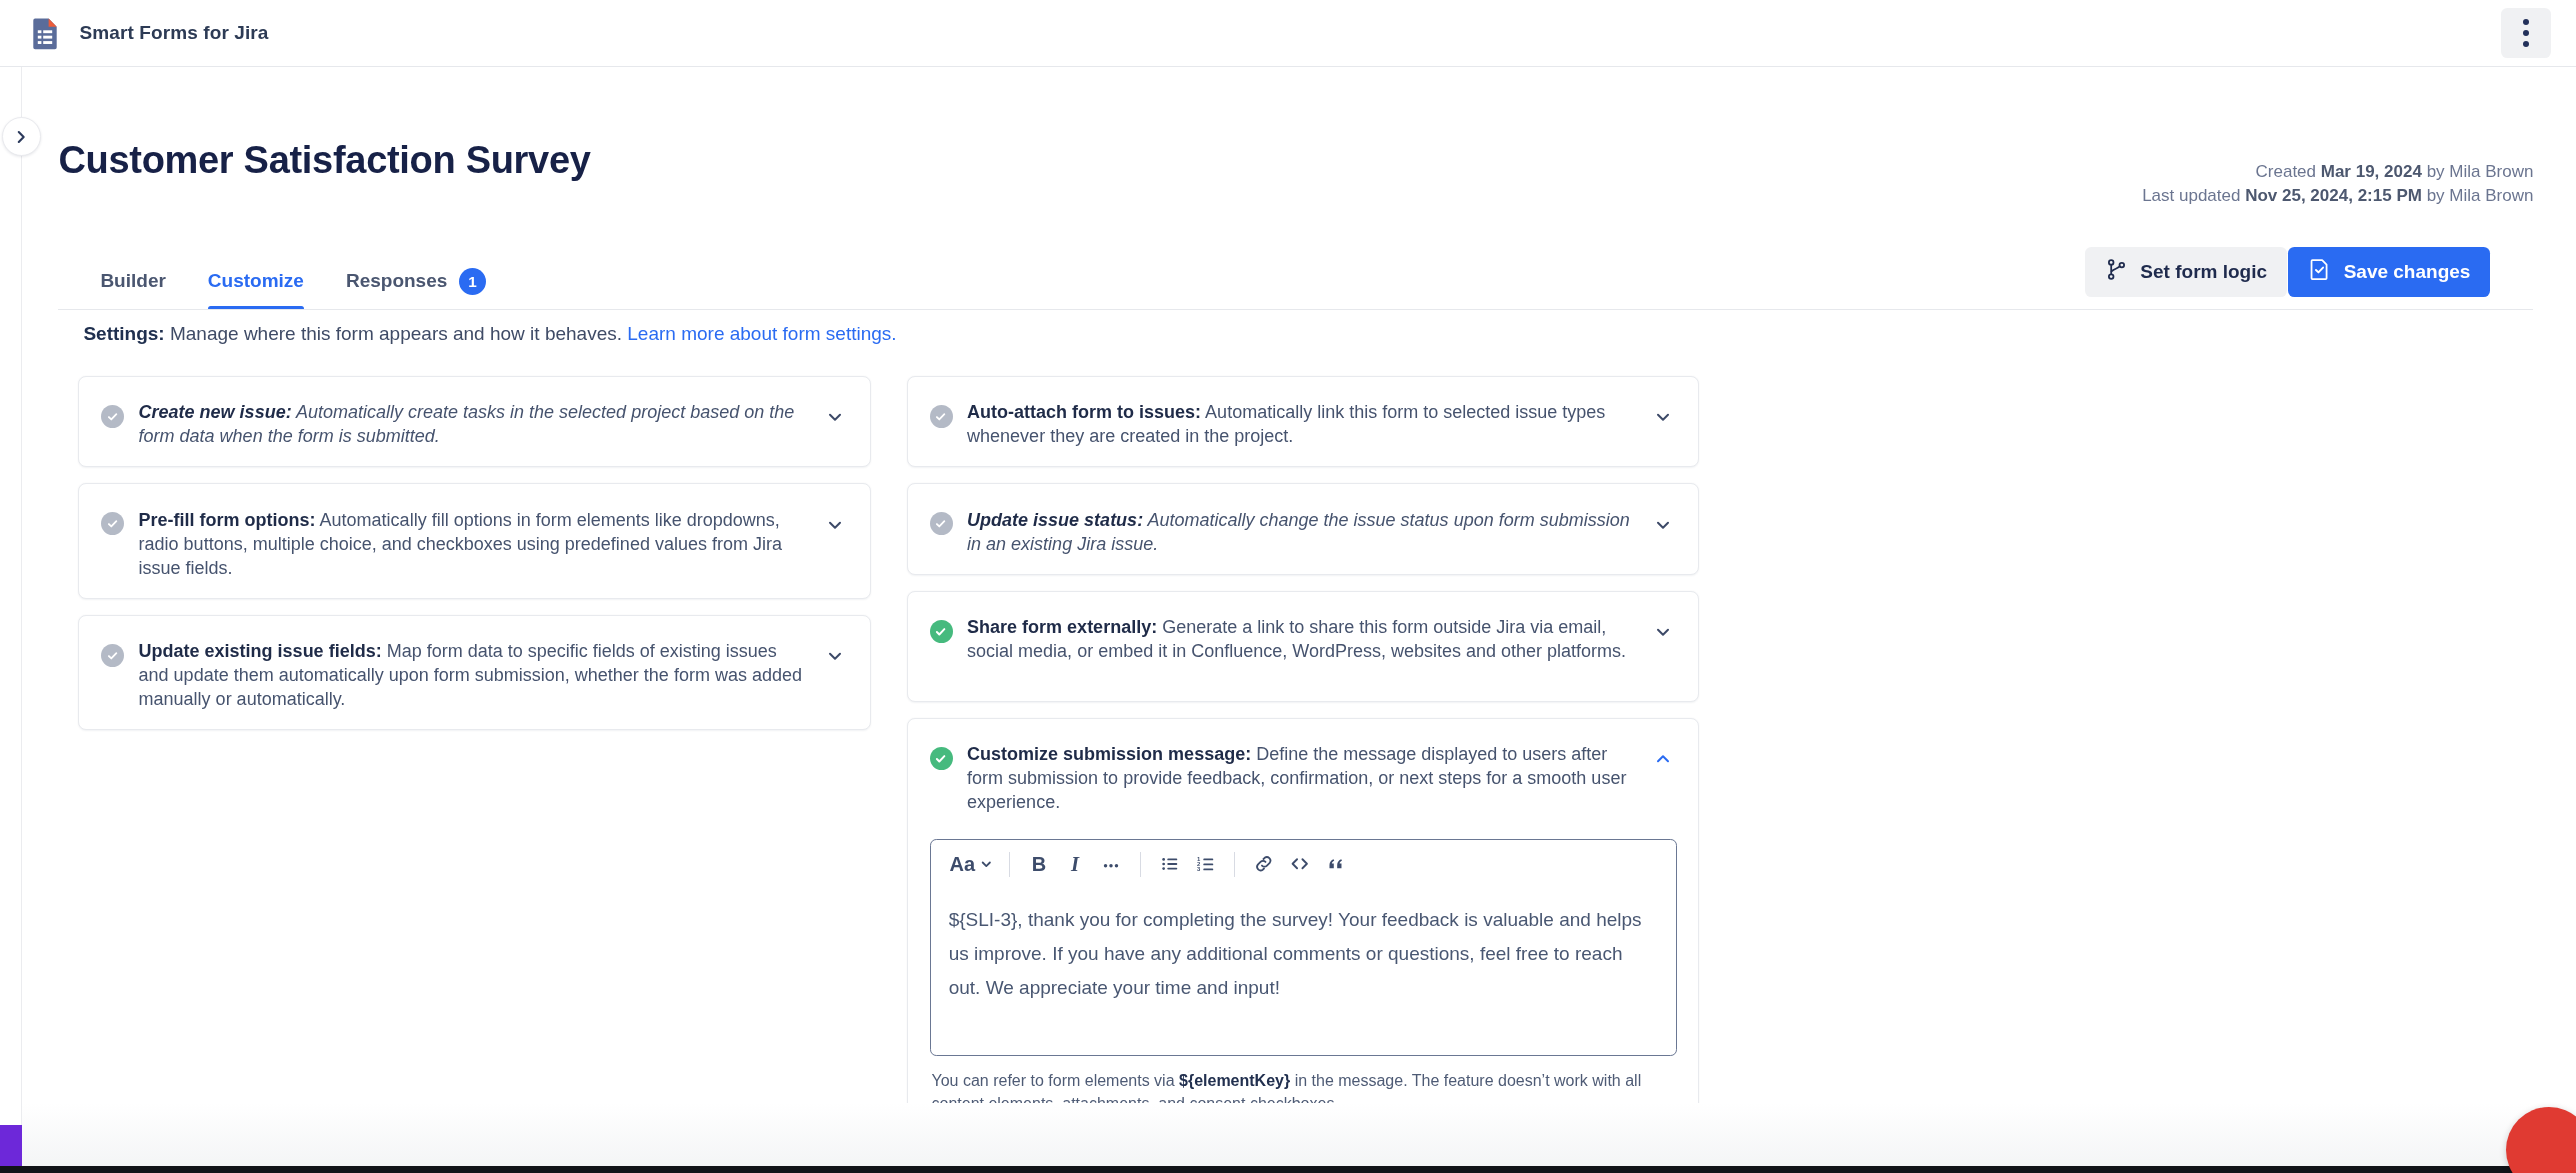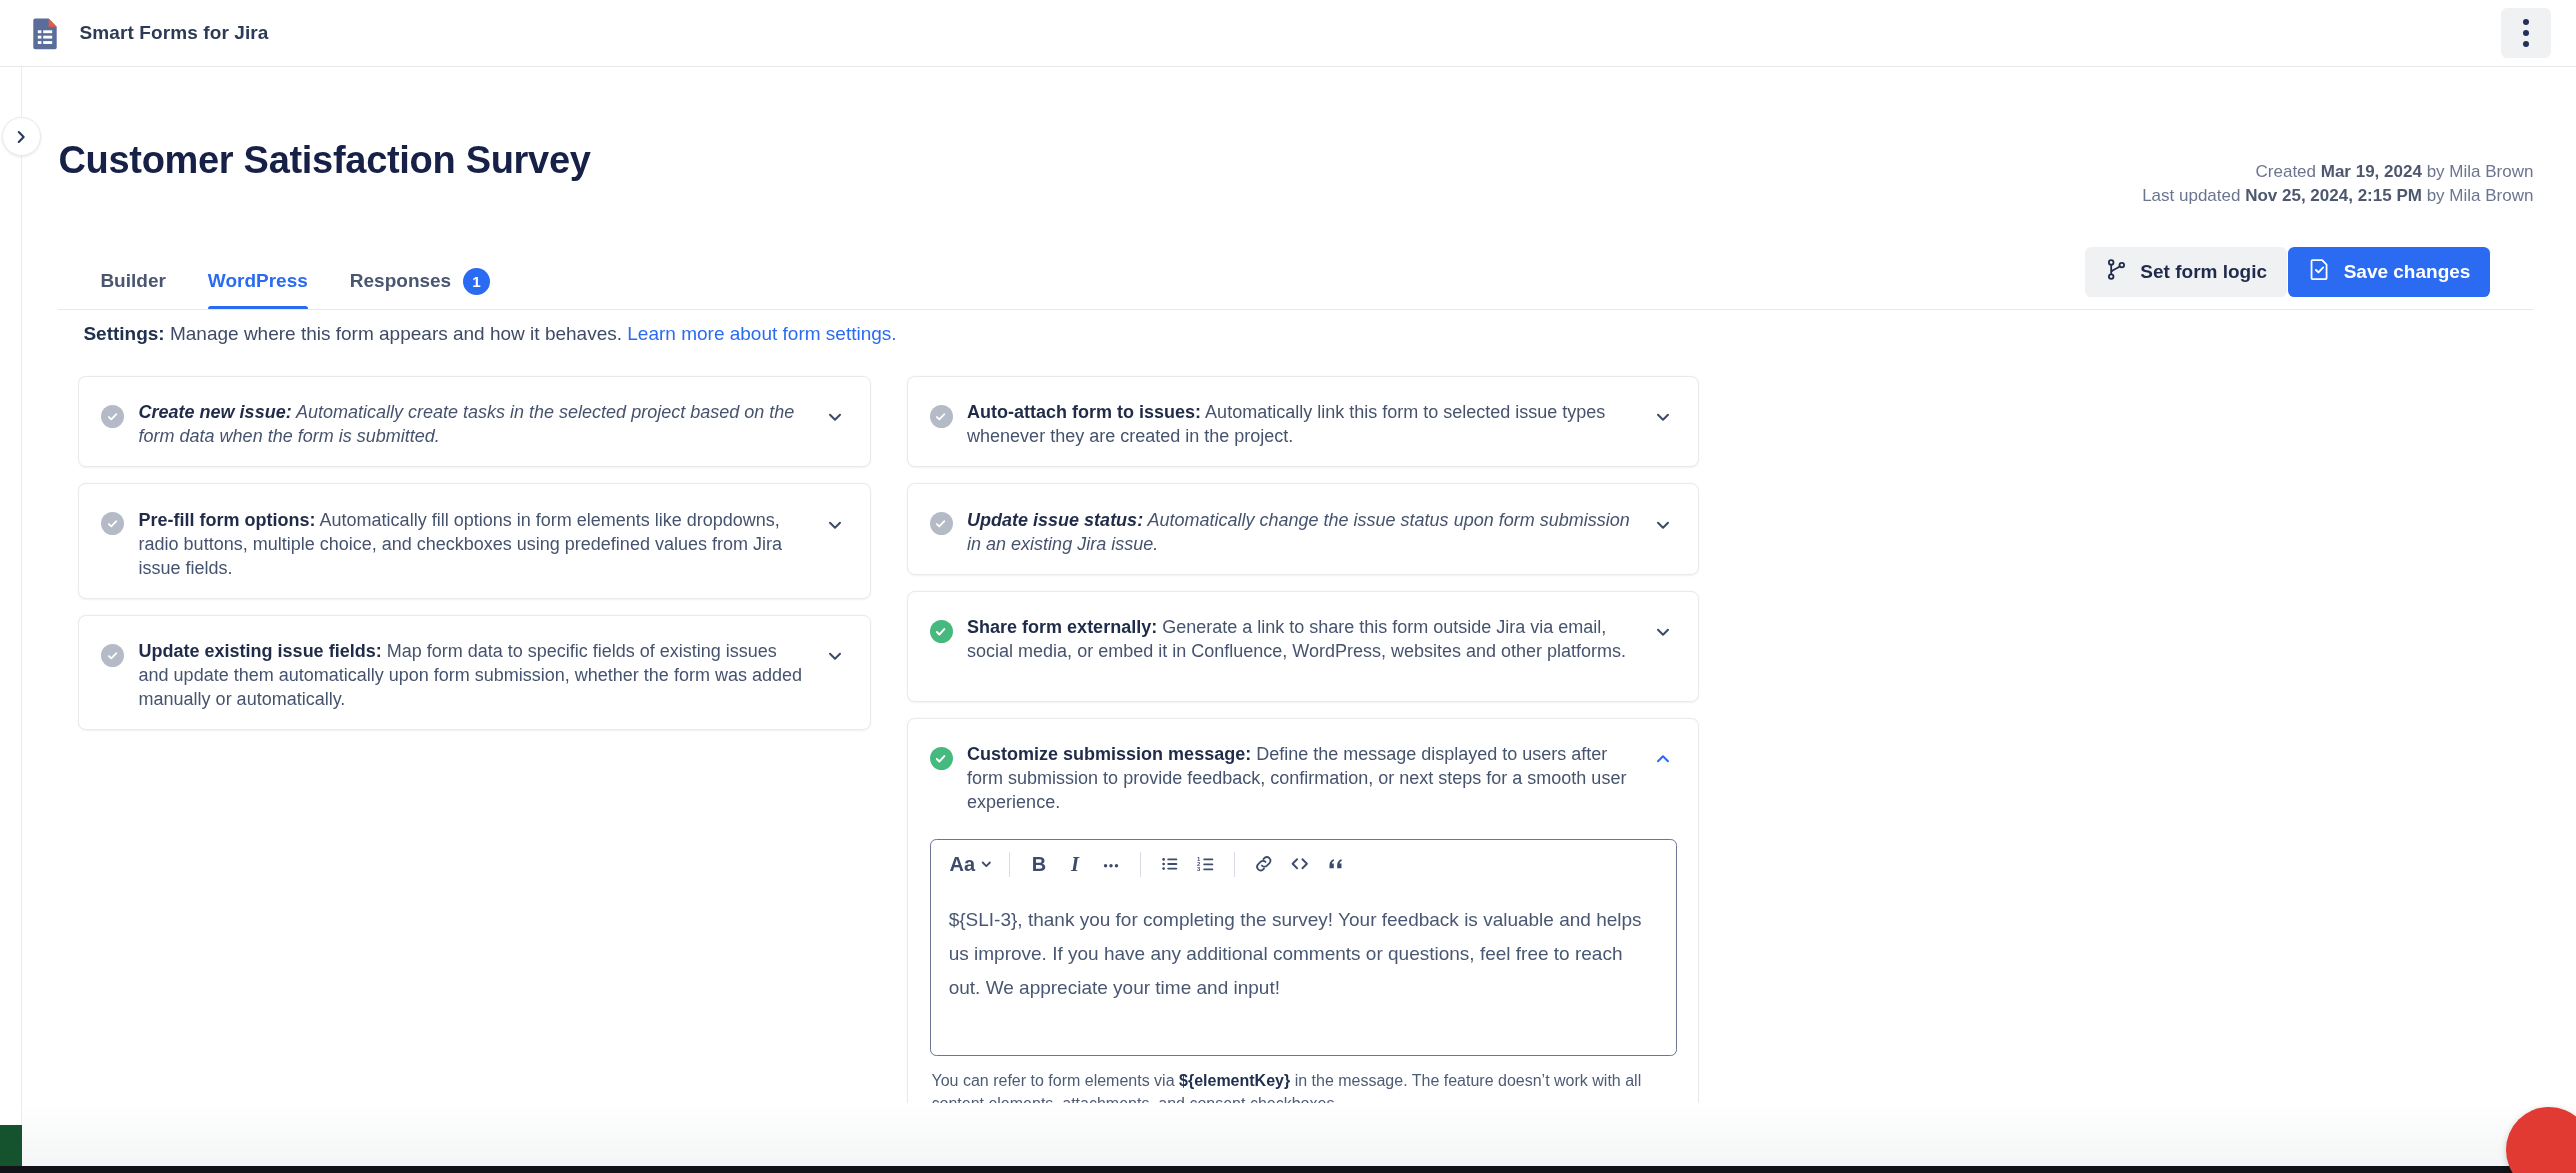--- a/index.html
+++ b/index.html
@@ -9,21 +9,21 @@
     overflow: hidden;
     background: #ffffff;
     font-family: "Liberation Sans", sans-serif;
     color: #2c3e58;
   }
 
   .page {
     position: relative;
     width: 2576px;
     height: 1173px;
-    background: #14532d;
+    background: #6d28d9;
   }
 
   
   .appbar {
     position: absolute;
     top: 0; left: 0;
     width: 2576px;
     height: 67px;
     background: #ffffff;
     border-bottom: 0.9px solid #e6e8ec;
@@ -421,21 +421,21 @@
         </div>
       </div>
     </div>
 
     <div class="tabsrow">
       <div class="tabs">
         <div class="tab">
           <span>Builder</span>
         </div>
         <div class="tab active">
-          <span>WordPress</span>
+          <span>Customize</span>
         </div>
         <div class="tab">
           <span>Responses</span>
           <span class="tab-badge">1</span>
         </div>
       </div>
 
       <div class="hdr-actions">
         <button class="btn btn-subtle">
           <span>

